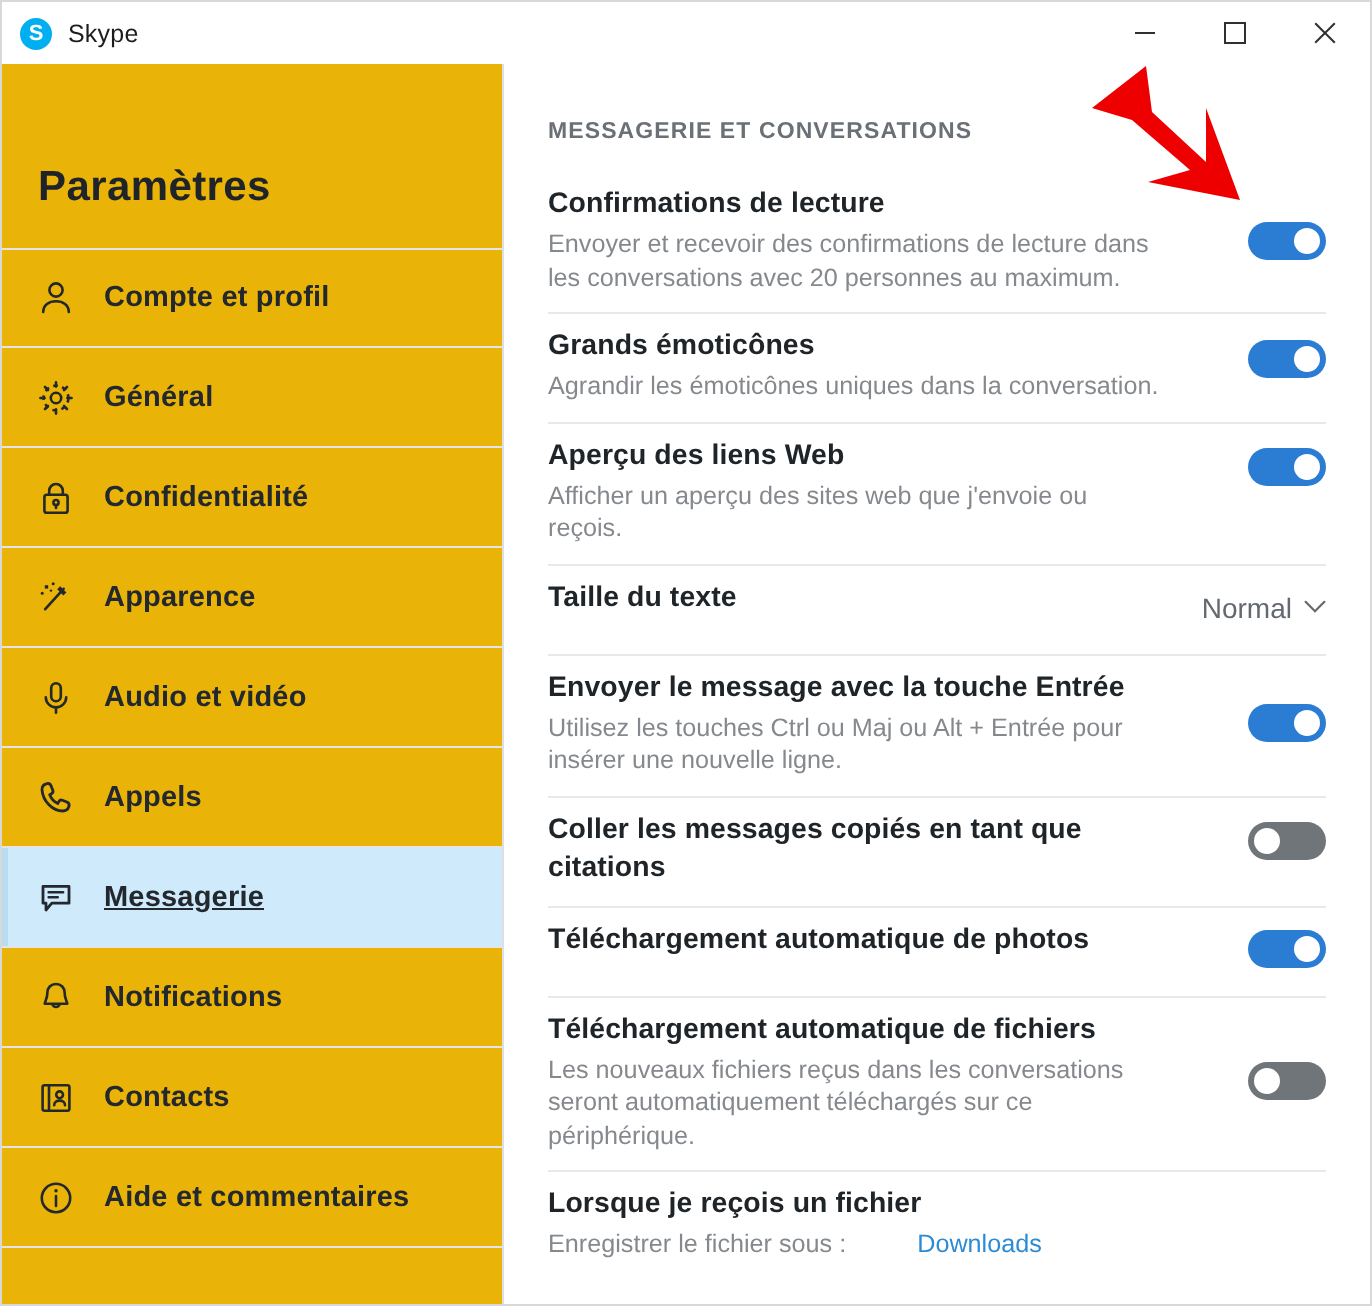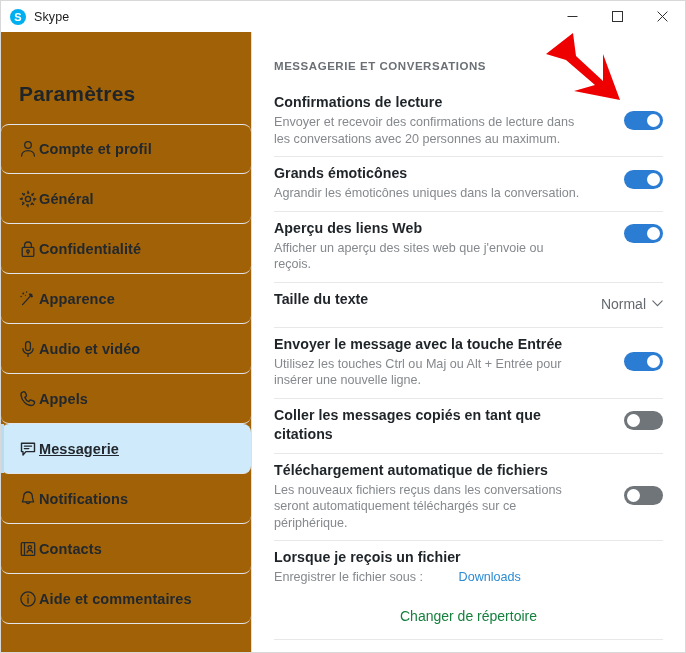--- a/index.html
+++ b/index.html
@@ -74,43 +74,43 @@
     left: 0; top: 31px;
     width: 100%;
     height: 621px;
     display: flex;
   }
 
   
   .sidebar {
     width: 251px;
     height: 100%;
-    background: #a16207;
+    background: #eab308;
     border-right: 1px solid #dcdfe4;
     flex: 0 0 251px;
     position: relative;
   }
   .side-title {
     font-size: 21px;
     font-weight: bold;
     color: #1f2428;
     padding: 50px 0 0 18px;
     letter-spacing: .2px;
   }
   .nav { margin-top: 18px; }
   .nav-item {
     position: relative;
     height: 50px;
     display: flex;
     align-items: center;
     padding-left: 16px;
+    gap: 13px;
     border-bottom: 1px solid #e2e5ea;
     color: #22282d;
     cursor: pointer;
-    border-radius: 8px;
   }
   .nav-item:first-child { border-top: 1px solid #e2e5ea; }
   .nav-item.active {
     background: #cfeafa;
     text-decoration: underline;
   }
   .nav-item.active:before {
     content: "";
     position: absolute;
     left: 0; top: 0;
@@ -454,20 +454,30 @@
         <div class="row-text">
           <div class="row-title">Coller les messages copiés en tant que citations</div>
         </div>
         <div class="row-ctl">
           <div class="toggle off">
             <span class="knob"></span>
           </div>
         </div>
       </div>
 
+      <div class="row ctl-mid" style="min-height:44px;">
+        <div class="row-text">
+          <div class="row-title">Téléchargement automatique de photos</div>
+        </div>
+        <div class="row-ctl">
+          <div class="toggle on">
+            <span class="knob"></span>
+          </div>
+        </div>
+      </div>
 
       <div class="row ctl-mid">
         <div class="row-text">
           <div class="row-title">Téléchargement automatique de fichiers</div>
           <div class="row-desc">Les nouveaux fichiers reçus dans les conversations seront automatiquement téléchargés sur ce périphérique.</div>
         </div>
         <div class="row-ctl">
           <div class="toggle off">
             <span class="knob"></span>
           </div>

